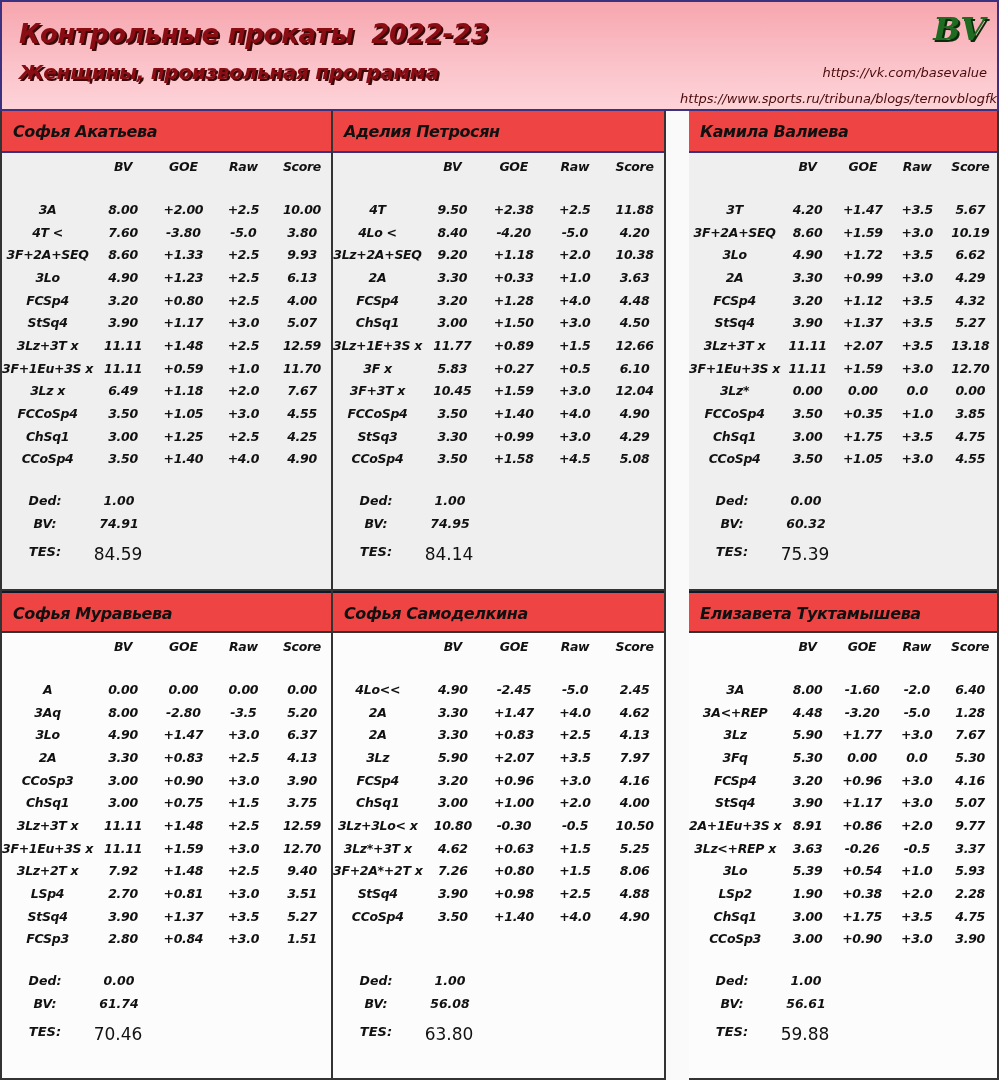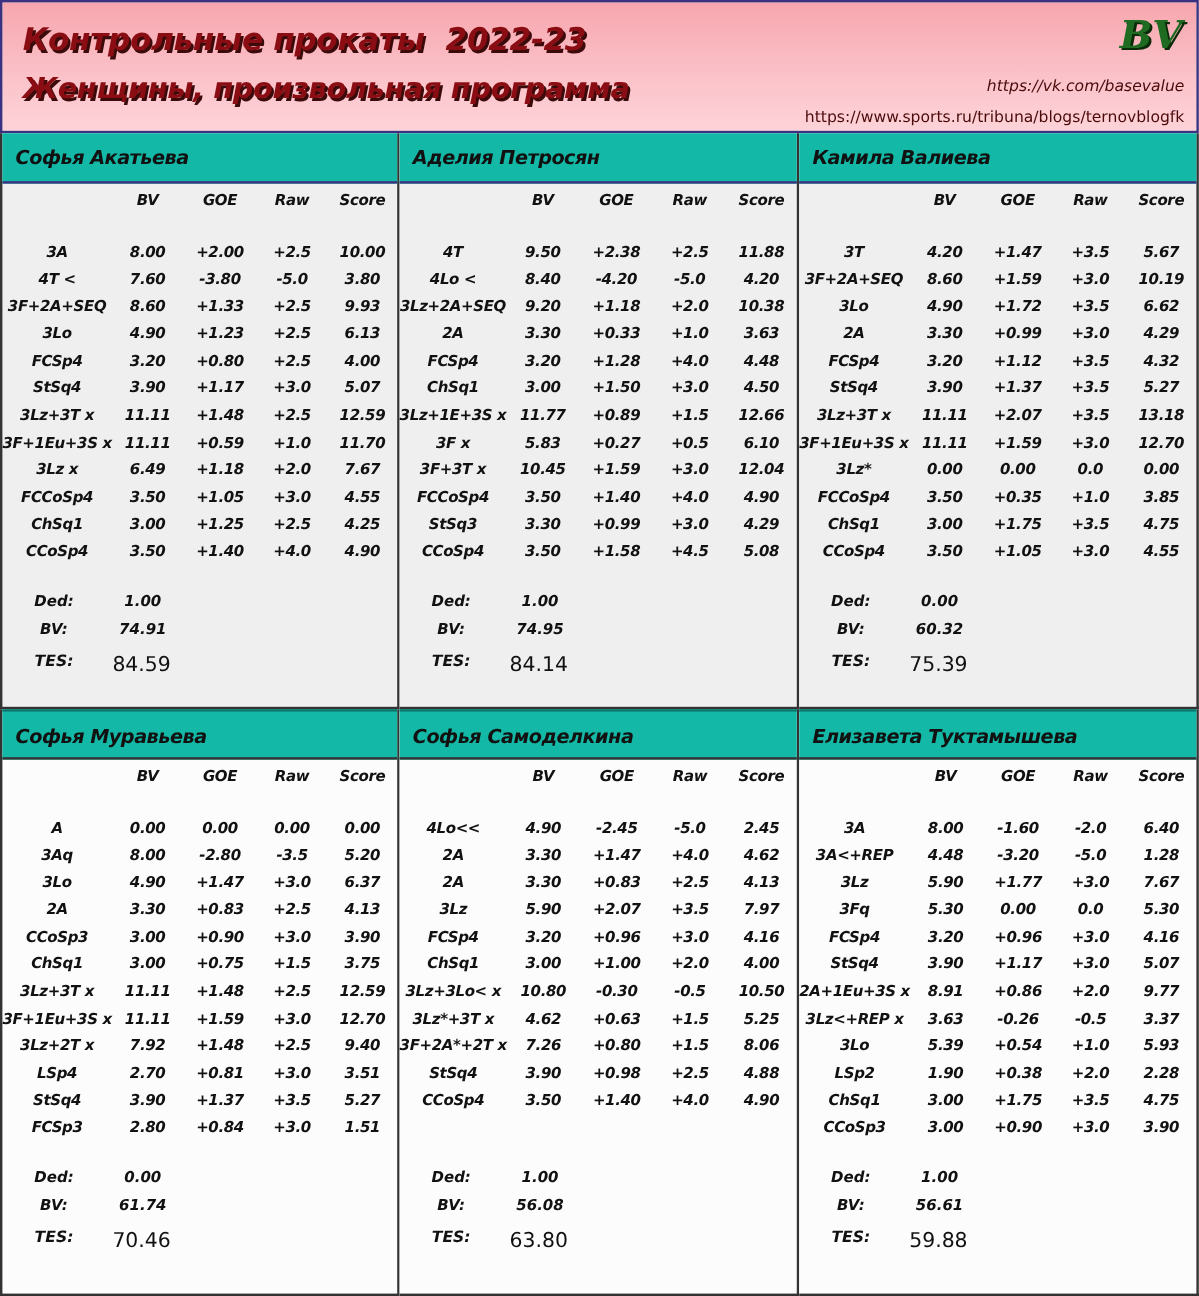--- a/index.html
+++ b/index.html
@@ -14,54 +14,54 @@
   }
   .title {
     position: absolute; left: 17px; top: 17px;
     font-family: "DejaVu Sans", sans-serif; font-weight: bold; font-style: italic;
     font-size: 26px; color: #8b0d14; letter-spacing: -0.3px;
     text-shadow: 2px 2px 0 #3b0a0a;
     white-space: pre;
   }
   .subtitle {
     position: absolute; left: 17px; top: 58px;
-    font-weight: bold; font-style: italic; font-size: 24px; color: #8b0d14;
+    font-weight: bold; font-style: italic; font-size: 20px; color: #8b0d14;
     letter-spacing: -0.3px;
     text-shadow: 2px 2px 0 #3b0a0a;
   }
   .logo {
     position: absolute; right: 12px; top: 8px;
     font-family: "DejaVu Serif", serif; font-style: italic; font-weight: bold;
     font-size: 32px; color: #1e6b21; text-shadow: 2px 2px 0 #0a2a0a;
   }
   .link1 { position: absolute; right: 10px; top: 63px; font-style: italic; font-size: 13px; color: #4a0a0a; }
-  .link2 { position: absolute; right: 10px; top: 89px; font-size: 13px; color: #4a0a0a; }
+  .link2 { position: absolute; right: 0; top: 89px; font-style: italic; font-size: 13px; color: #4a0a0a; }
 
   .grid {
     position: absolute; left: 0; top: 111px; width: 999px; height: 969px;
     display: grid; grid-template-columns: 333px 333px 333px; grid-template-rows: 480px 489px;
   }
   .panel {
     position: relative;
     border-left: 2px solid #333; border-right: 2px solid #333;
     border-bottom: 2px solid #333;
   }
   .panel.upper { background: #efefef; }
   .panel.lower { background: #fcfcfc; }
   .panel.mid { border-left: none; }
-  .panel.right { border-left: none; }
+  .panel.right { border-left: none; margin-left: 23px; }
   .panel-title {
     height: 42px; line-height: 42px; padding-left: 11px;
     font-weight: bold; font-style: italic; font-size: 16px; color: #111;
     letter-spacing: -0.4px;
-    background: #14b8a6;
+    background: #ef4444;
     border-bottom: 2px solid #3a3280;
   }
   .panel.lower .panel-title { border-bottom-color: #333; border-top: 0; }
-  .panel.lower .panel-title.top { border-top: 2px solid #0f766e; }
+  .panel.lower .panel-title.top { border-top: 2px solid #0f172a; }
   table { border-collapse: collapse; width: 100%; }
   td, th {
     font-weight: bold; font-style: italic; font-size: 12.5px; text-align: center;
     height: 22.7px; padding: 0; white-space: nowrap; letter-spacing: -0.3px;
   }
   th { height: 26px; font-size: 12.5px; }
   col.c0 { width: 86px; } col.c1 { width: 62px; } col.c2 { width: 63px; } col.c3 { width: 62px; } col.c4 { width: 60px; }
   .spacer td { height: 19px; }
   .totals { position: absolute; left: 0; top: 0; }
   .tot-row { position: absolute; font-weight: bold; font-style: italic; font-size: 12.5px; }

